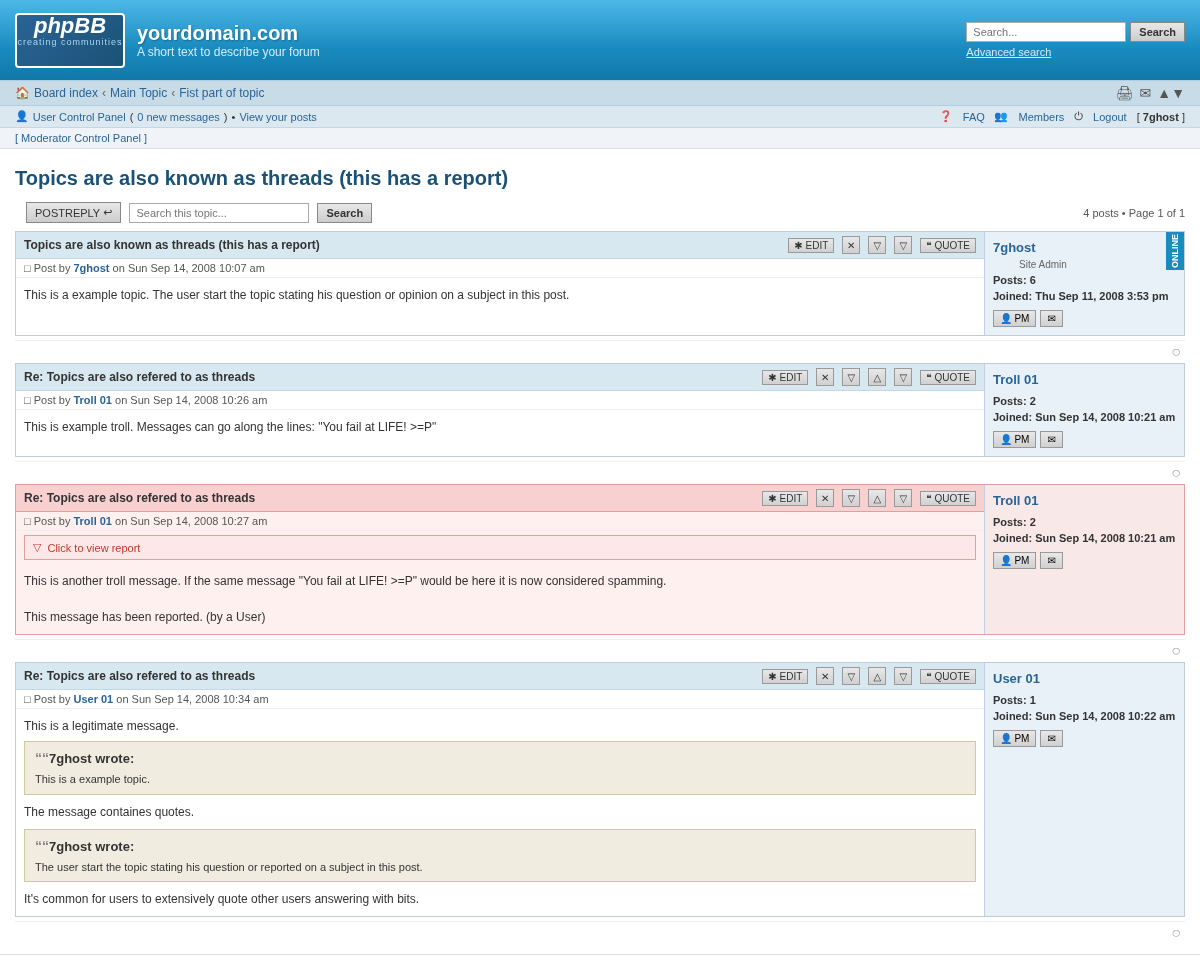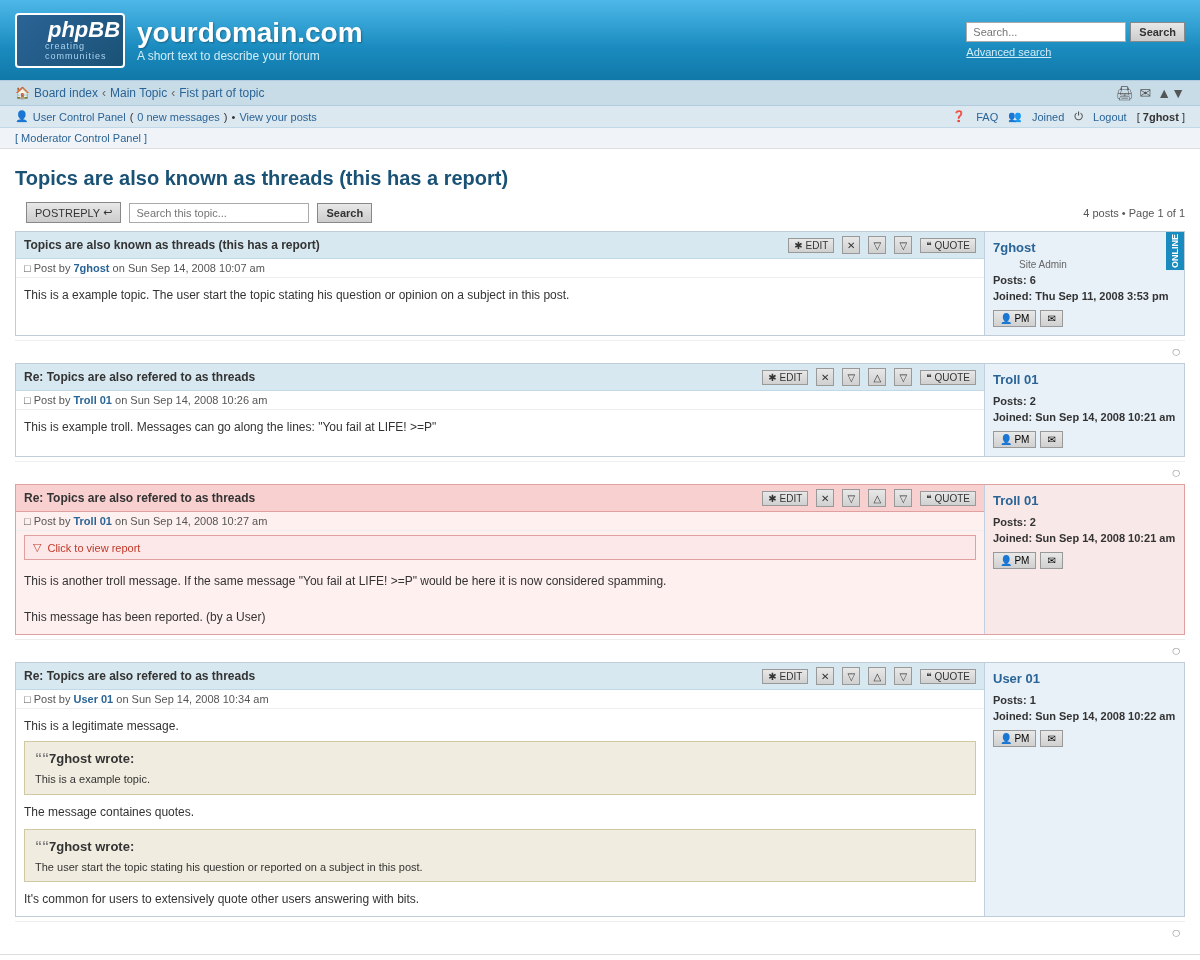--- a/index.html
+++ b/index.html
@@ -17,39 +17,37 @@
     .logo-area { display: flex; align-items: center; gap: 12px; }
     .logo-box {
       background: linear-gradient(135deg, #2a6496 0%, #1a5276 100%);
       border: 2px solid #fff;
       border-radius: 4px;
       width: 110px;
       height: 55px;
       display: flex;
       flex-direction: column;
       align-items: center;
-      justify-content: center;
       position: relative;
       overflow: hidden;
-      padding-left: 28px;
     }
     .logo-phpbb {
       color: #fff;
       font-size: 22px;
       font-weight: bold;
       font-style: italic;
       line-height: 1;
     }
     .logo-subtitle {
       color: #aad4f0;
       font-size: 9px;
       letter-spacing: 1px;
     }
     .site-title-area { color: #fff; }
-    .site-title-area h1 { font-size: 28px; font-weight: bold; text-shadow: 1px 1px 2px rgba(0,0,0,0.3); }
+    .site-title-area h1 { font-size: 20px; font-weight: bold; text-shadow: 1px 1px 2px rgba(0,0,0,0.3); }
     .site-title-area p { font-size: 12px; color: #d0ecf8; }
     .header-search { display: flex; flex-direction: column; align-items: flex-start; gap: 4px; }
     .search-row { display: flex; align-items: center; gap: 4px; }
     .search-input-header {
       background: #fff;
       border: 1px solid #aaa;
       padding: 3px 6px;
       font-size: 11px;
       width: 160px;
       color: #999;
@@ -314,21 +312,21 @@
     <span>(</span>
     <a>0 new messages</a>
     <span>)</span>
     <span>•</span>
     <a>View your posts</a>
   </div>
   <div class="user-bar-right">
     <span>❓</span>
     <a>FAQ</a>
     <span>👥</span>
-    <a>Joined</a>
+    <a>Members</a>
     <span>⏻</span>
     <a>Logout</a>
     <span>[ <strong>7ghost</strong> ]</span>
   </div>
 </div>
 
 <div class="mod-panel-bar">
   <a>[ Moderator Control Panel ]</a>
 </div>
 

